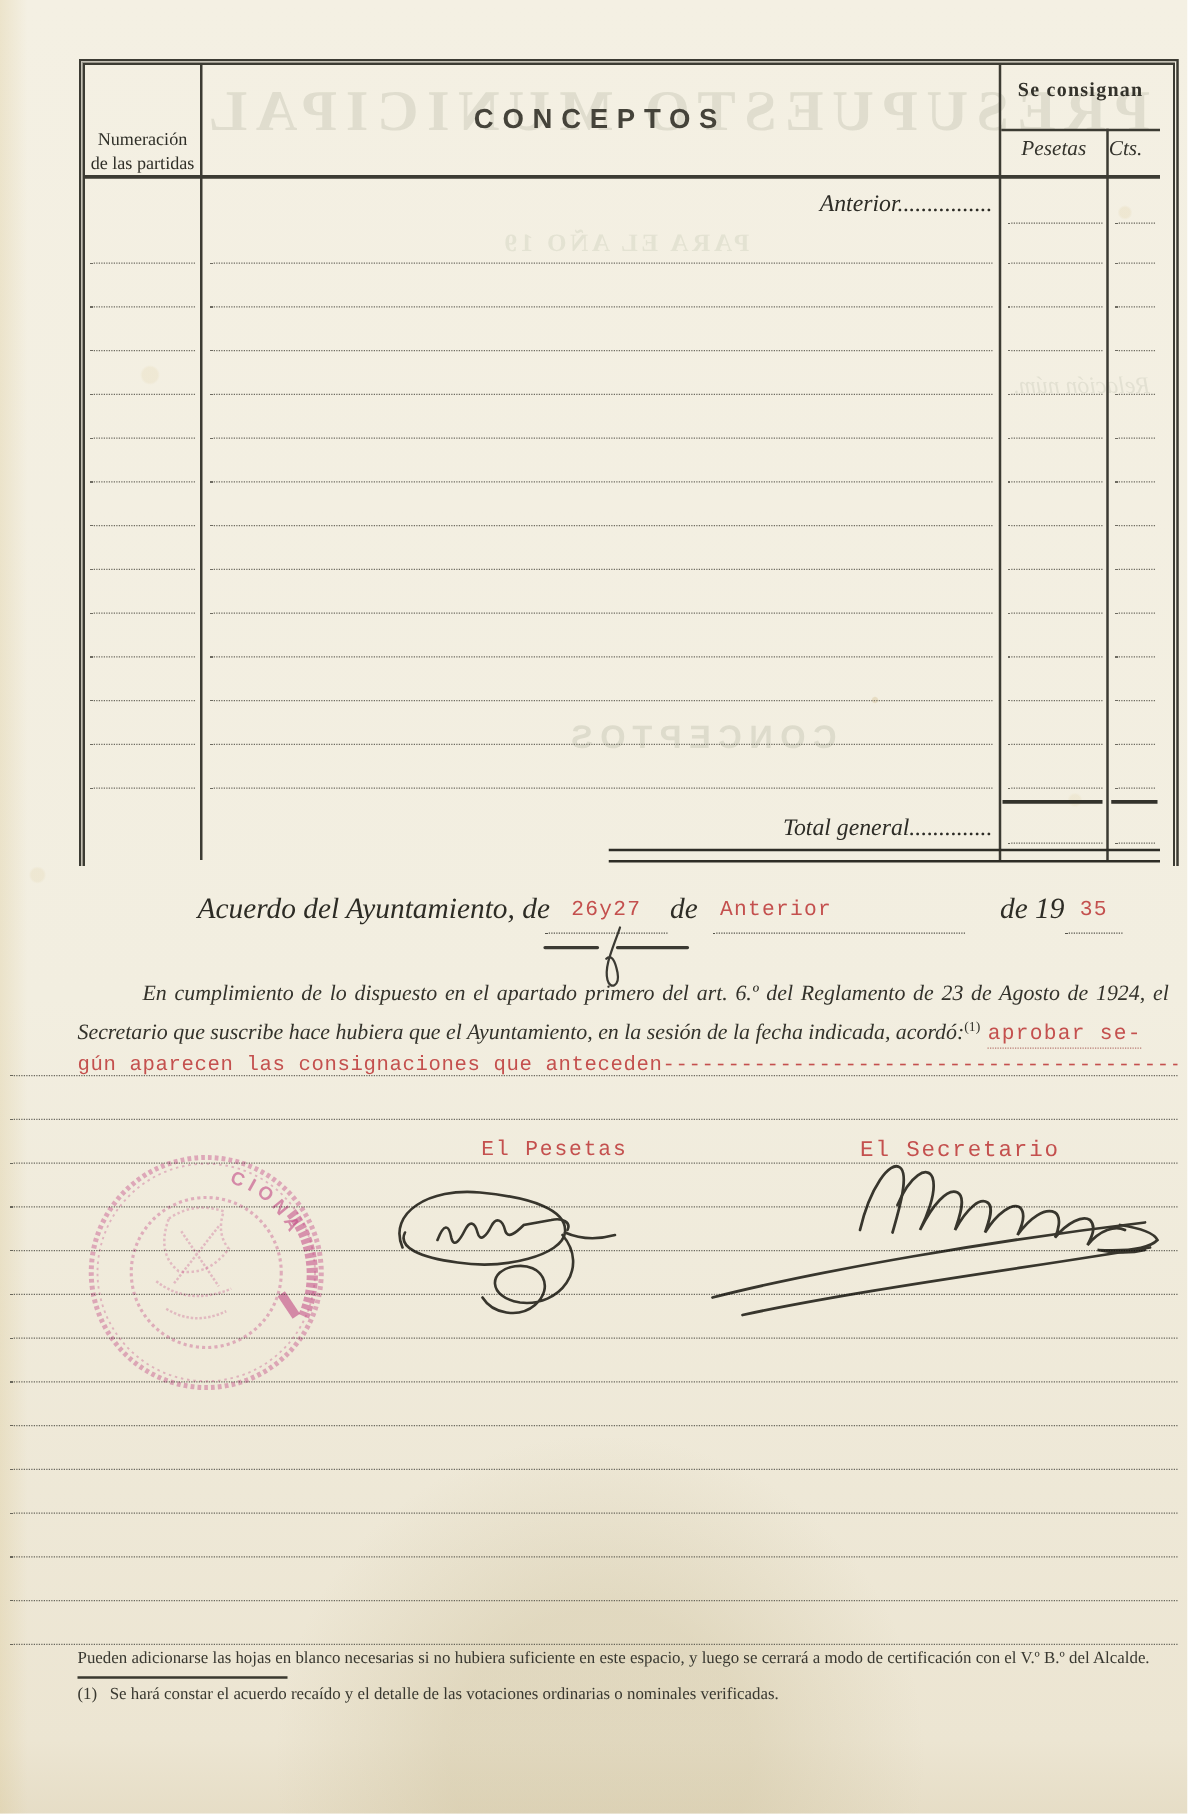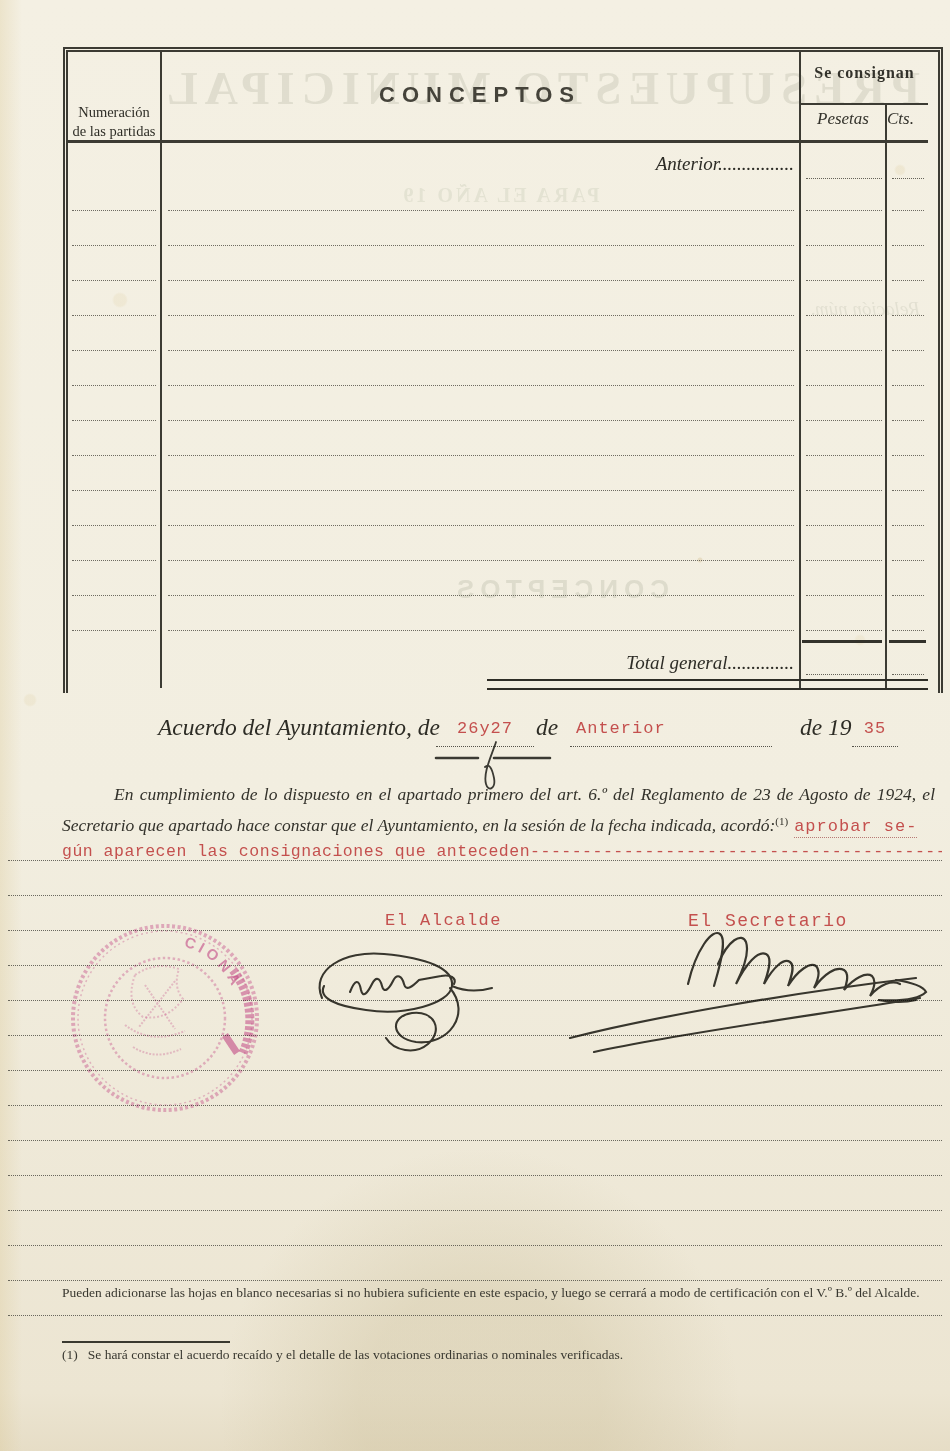--- a/index.html
+++ b/index.html
@@ -85,21 +85,21 @@
   
   svg{overflow:visible;}
   #date-squiggle{left:430px;top:741px;}
   #stamp{left:55px;top:915px;mix-blend-mode:multiply;}
   #sig-left{left:302px;top:938px;mix-blend-mode:multiply;}
   #sig-right{left:560px;top:922px;mix-blend-mode:multiply;}
   
   #footnote-rule{left:62px;top:1341px;width:168px;height:2px;background:#3a392f;}
   .footnote-line{position:absolute;left:62px;width:880px;font-size:13.5px;color:#393830;white-space:nowrap;}
   #fn-1{top:1347px;}
-  #fn-2{top:1285px;}
+  #fn-2{top:1318px;}
   #fn-1 .fn-marker{margin-right:10px;}
 </style>
 </head>
 <body>
 
 <div id="paper">
 
   <div class="abs ghost ghost-title">PRESUPUESTO MUNICIPAL</div>
   <div class="abs ghost ghost-sub">PARA EL AÑO 19</div>
   <div class="abs ghost ghost-rel">Relación núm.</div>
@@ -237,24 +237,24 @@
     <span class="printed" id="ac-de19">de 19</span>
     <span class="blank" id="blank-year"><span class="typed">35</span></span>
   </div>
 
   <svg id="date-squiggle" class="abs" width="130" height="55" viewBox="0 0 130 55">
     <path d="M6 17 h42 m16 0 h56" stroke="#3b3a33" stroke-width="2.6" fill="none" stroke-linecap="round"></path>
     <path d="M66 1 C 61 16 53 32 56 43 C 58 51 66 48 64 37 C 62 27 59 22 55 26" stroke="#3b3a33" stroke-width="1.8" fill="none" stroke-linecap="round"></path>
   </svg>
 
   <div class="para-line" id="para-1">En cumplimiento de lo dispuesto en el apartado primero del art. 6.º del Reglamento de 23 de Agosto de 1924, el</div>
-  <div class="para-line" id="para-2"><span>Secretario que apartado hace constar que el Ayuntamiento, en la sesión de la fecha indicada, acordó:</span><sup class="fn">(1)</sup><span class="typed typed-inline">aprobar se-</span></div>
+  <div class="para-line" id="para-2"><span>Secretario que suscribe hace hubiera que el Ayuntamiento, en la sesión de la fecha indicada, acordó:</span><sup class="fn">(1)</sup><span class="typed typed-inline">aprobar se-</span></div>
   <div class="typed-line" id="typed-3">gún aparecen las consignaciones que anteceden-------------------------------------------</div>
 
-  <div class="typed-line" id="label-alcalde">El Alcalde</div>
+  <div class="typed-line" id="label-alcalde">El Pesetas</div>
   <div class="typed-line" id="label-secretario">El Secretario</div>
 
   <svg id="stamp" class="abs" width="225" height="210" viewBox="0 0 225 210">
     <g stroke="#cf4f9a" fill="none">
       <circle cx="110" cy="103" r="92" stroke-width="4" stroke-dasharray="3 2.5" opacity=".42"></circle>
       <circle cx="110" cy="103" r="87" stroke-width="1.5" stroke-dasharray="2 3" opacity=".35"></circle>
       <circle cx="110" cy="103" r="60" stroke-width="2.5" stroke-dasharray="2.5 2.5" opacity=".38"></circle>
       <path d="M178 55 C 196 78 200 110 188 138" stroke-width="9" stroke-dasharray="4 2" opacity=".55"></path>
       <path d="M170 120 l12 18" stroke-width="7" opacity=".6"></path>
       <path d="M80 60 q20 -14 44 -6 q-6 18 4 30 q-16 22 -40 18 q-18 -14 -8 -42z" stroke-width="2" stroke-dasharray="2 2" opacity=".3"></path>

